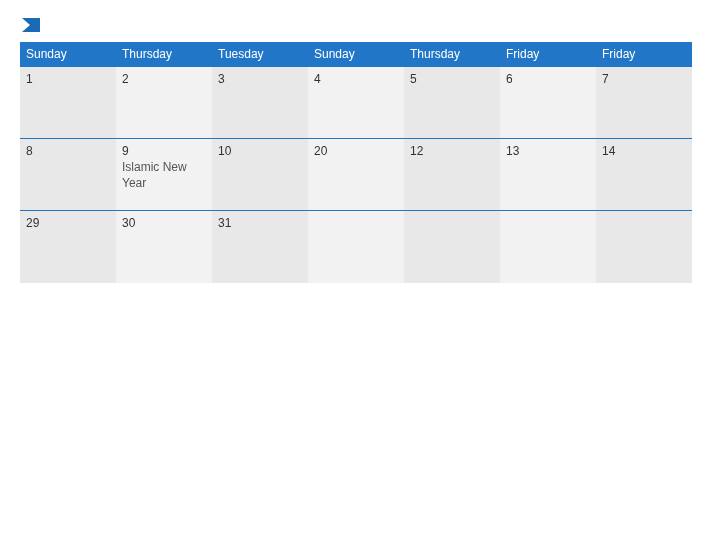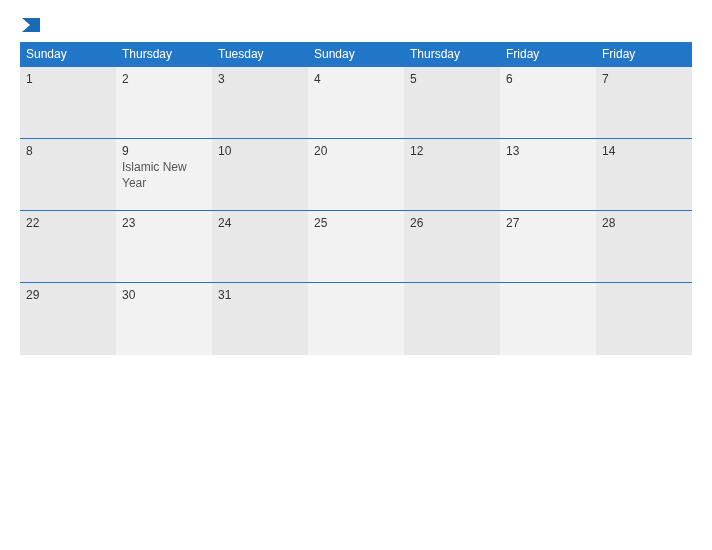--- a/index.html
+++ b/index.html
@@ -187,43 +187,20 @@
           </td>
           <td>
             <span class="day-num">13</span>
           </td>
           <td>
             <span class="day-num">14</span>
           </td>
         </tr>
         <tr>
           <td>
-            <span class="day-num">22</span>
-          </td>
-          <td>
-            <span class="day-num">23</span>
-          </td>
-          <td>
-            <span class="day-num">24</span>
-          </td>
-          <td>
-            <span class="day-num">25</span>
-          </td>
-          <td>
-            <span class="day-num">26</span>
-          </td>
-          <td>
-            <span class="day-num">27</span>
-          </td>
-          <td>
-            <span class="day-num">28</span>
-          </td>
-        </tr>
-        <tr>
-          <td>
             <span class="day-num">29</span>
           </td>
           <td>
             <span class="day-num">30</span>
           </td>
           <td>
             <span class="day-num">31</span>
           </td>
           <td></td>
           <td></td>

